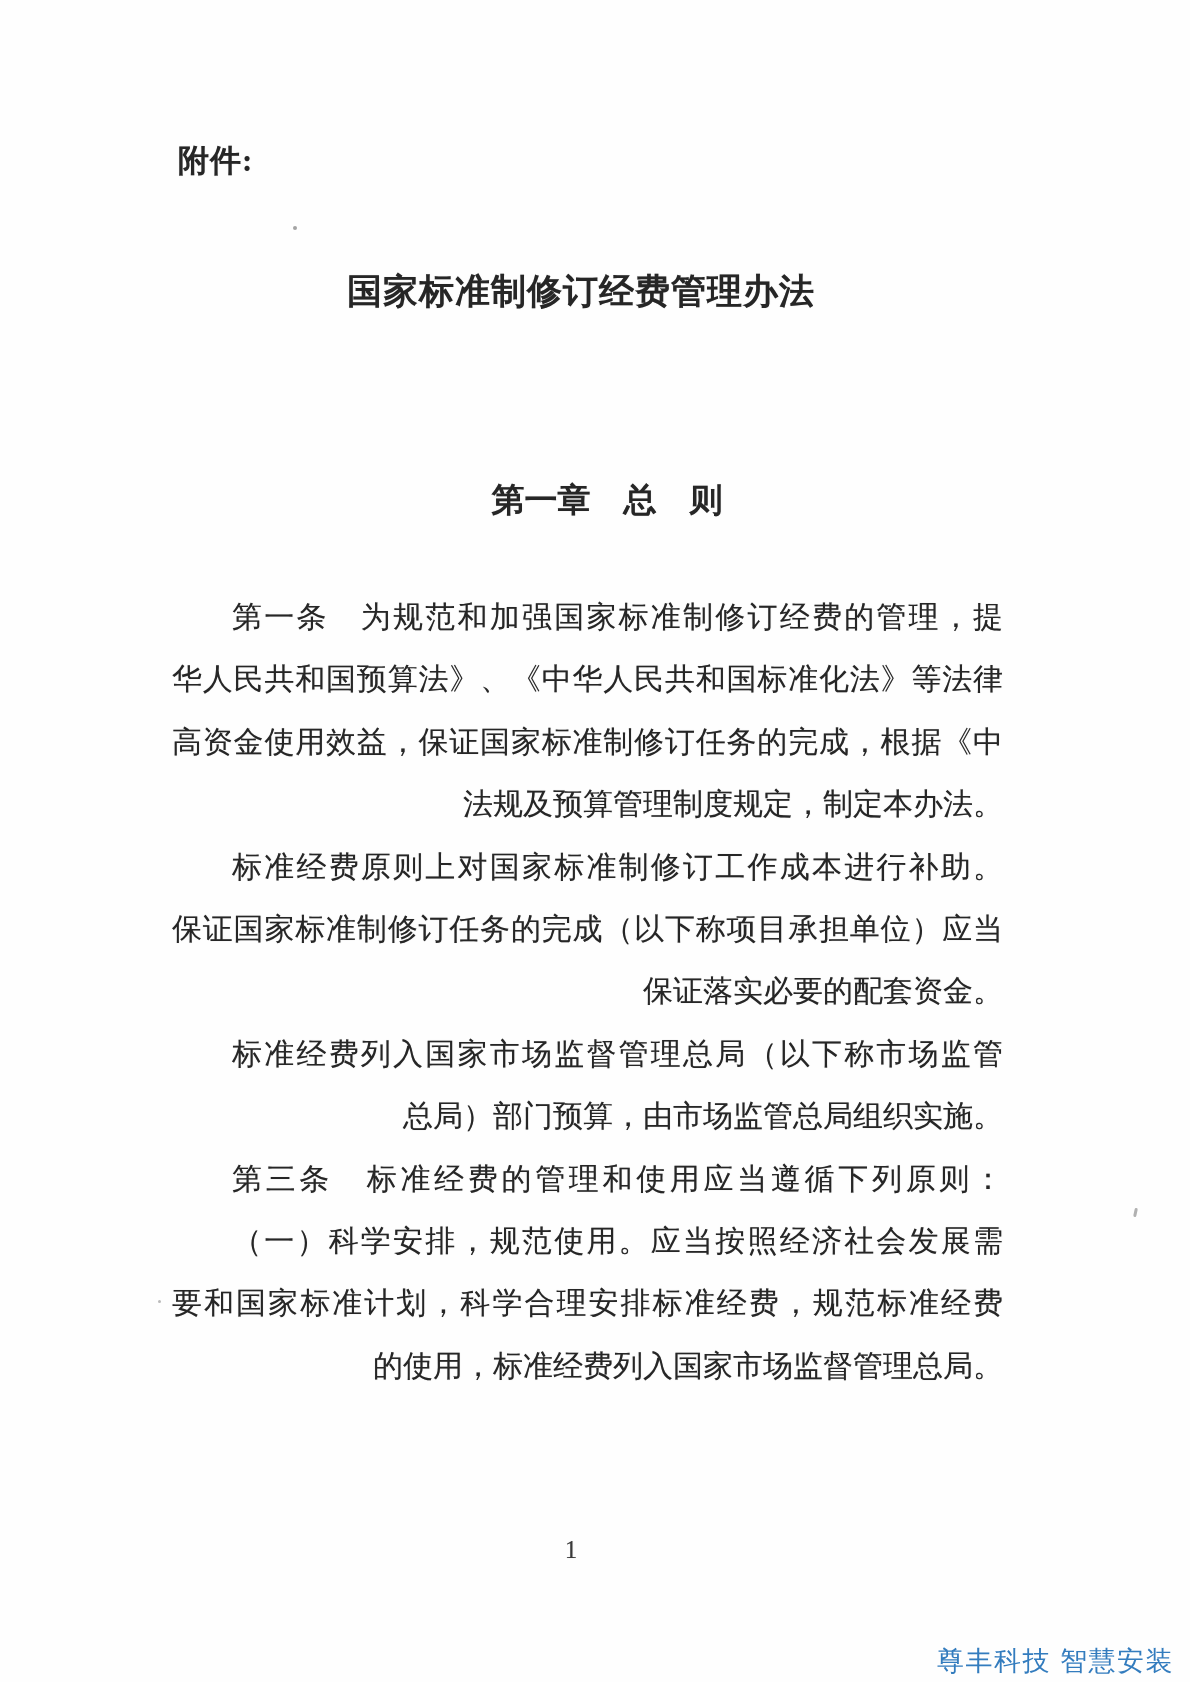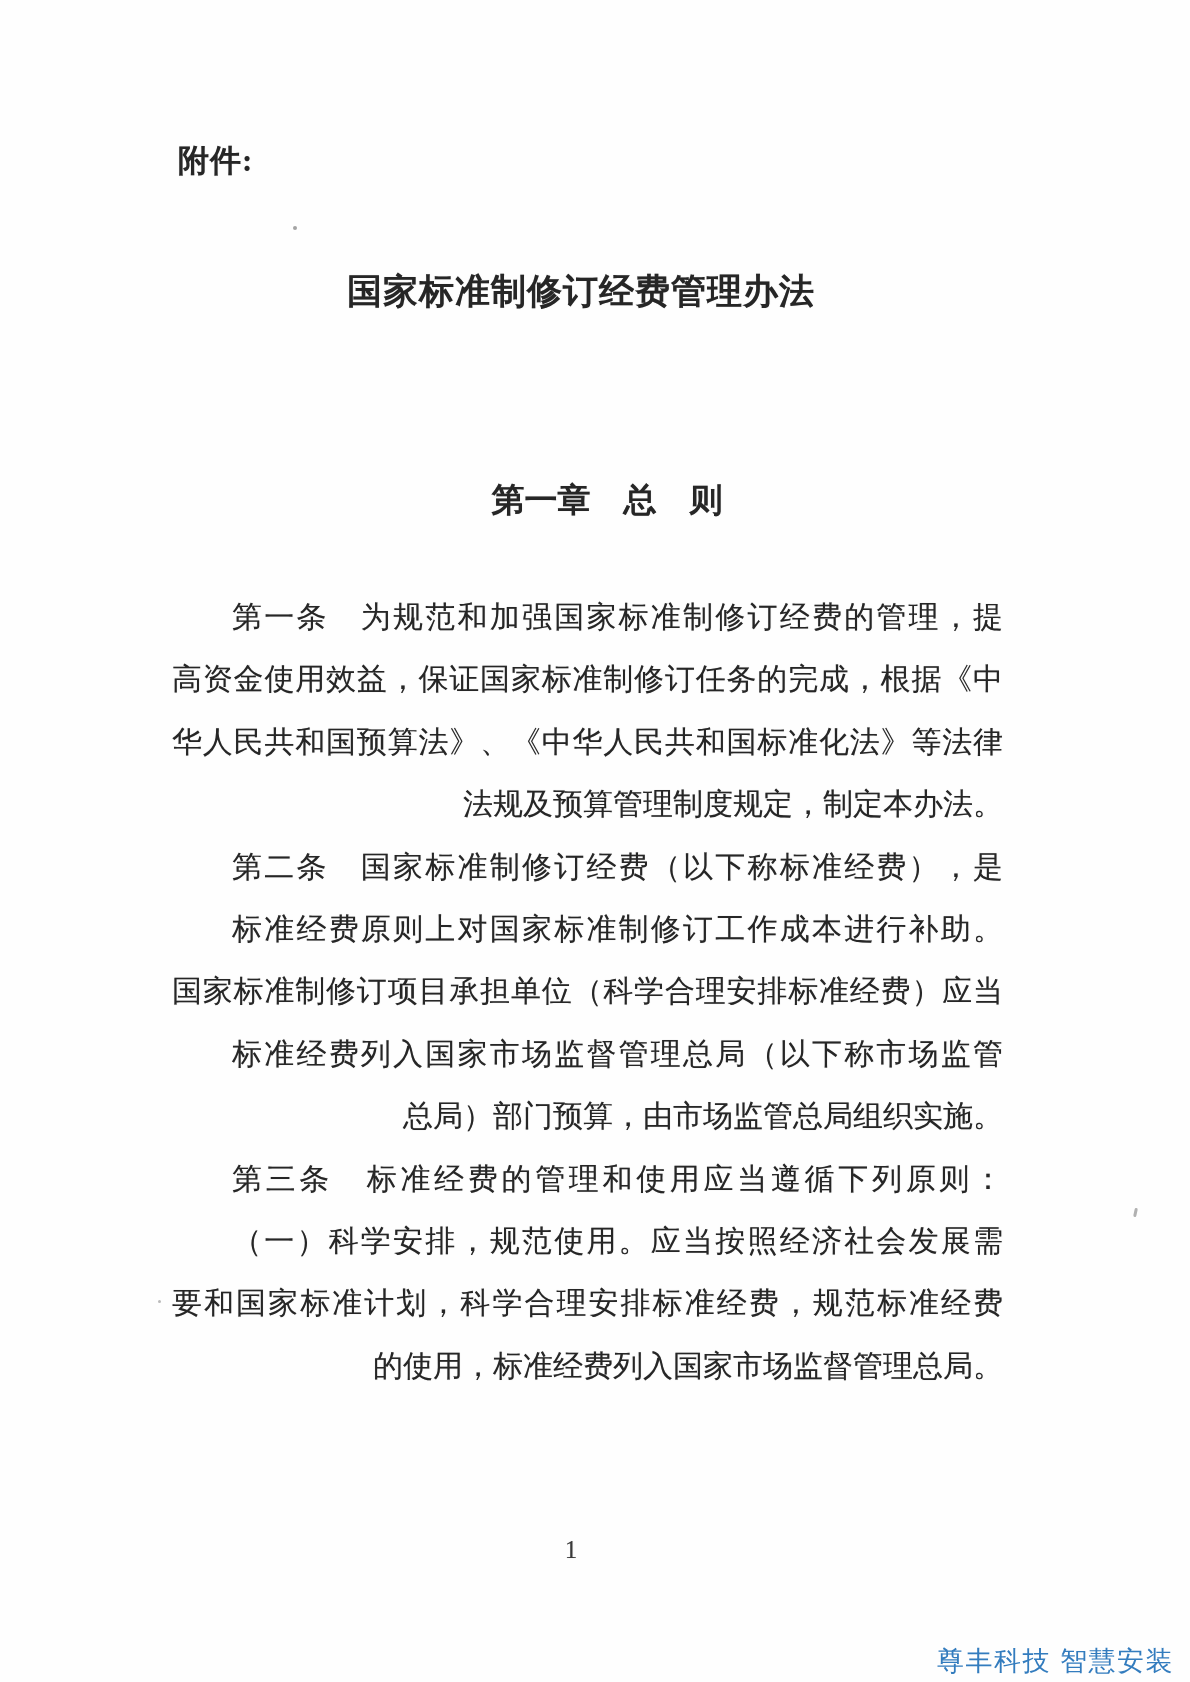--- a/index.html
+++ b/index.html
@@ -56,26 +56,26 @@
   <div class="attachment">附件:</div>
 
   <div class="speck dot1"></div>
 
   <div class="doc-title">国家标准制修订经费管理办法</div>
 
   <div class="chapter-heading">第一章　总　则</div>
 
   <div class="body-text">
     <div class="line indent fill">第一条　为规范和加强国家标准制修订经费的管理，提</div>
+    <div class="line fill">华人民共和国预算法》、《中华人民共和国标准化法》等法律</div>
     <div class="line fill">高资金使用效益，保证国家标准制修订任务的完成，根据《中</div>
-    <div class="line fill">华人民共和国预算法》、《中华人民共和国标准化法》等法律</div>
     <div class="line end">法规及预算管理制度规定，制定本办法。</div>
-    <div class="line indent fill">第二条　国家标准制修订经费（以下称标准经费），是</div>
     <div class="line indent fill">标准经费原则上对国家标准制修订工作成本进行补助。</div>
-    <div class="line fill">国家标准制修订项目承担单位（科学合理安排标准经费）应当</div>
+    <div class="line fill">保证国家标准制修订任务的完成（以下称项目承担单位）应当</div>
+    <div class="line end">保证落实必要的配套资金。</div>
     <div class="line indent fill">标准经费列入国家市场监督管理总局（以下称市场监管</div>
     <div class="line end">总局）部门预算，由市场监管总局组织实施。</div>
     <div class="line indent fill">第三条　标准经费的管理和使用应当遵循下列原则：</div>
     <div class="line indent fill">（一）科学安排，规范使用。应当按照经济社会发展需</div>
     <div class="line fill">要和国家标准计划，科学合理安排标准经费，规范标准经费</div>
     <div class="line end">的使用，标准经费列入国家市场监督管理总局。</div>
   </div>
 
   <div class="speck dot2"></div>
   <div class="speck dot3"></div>

